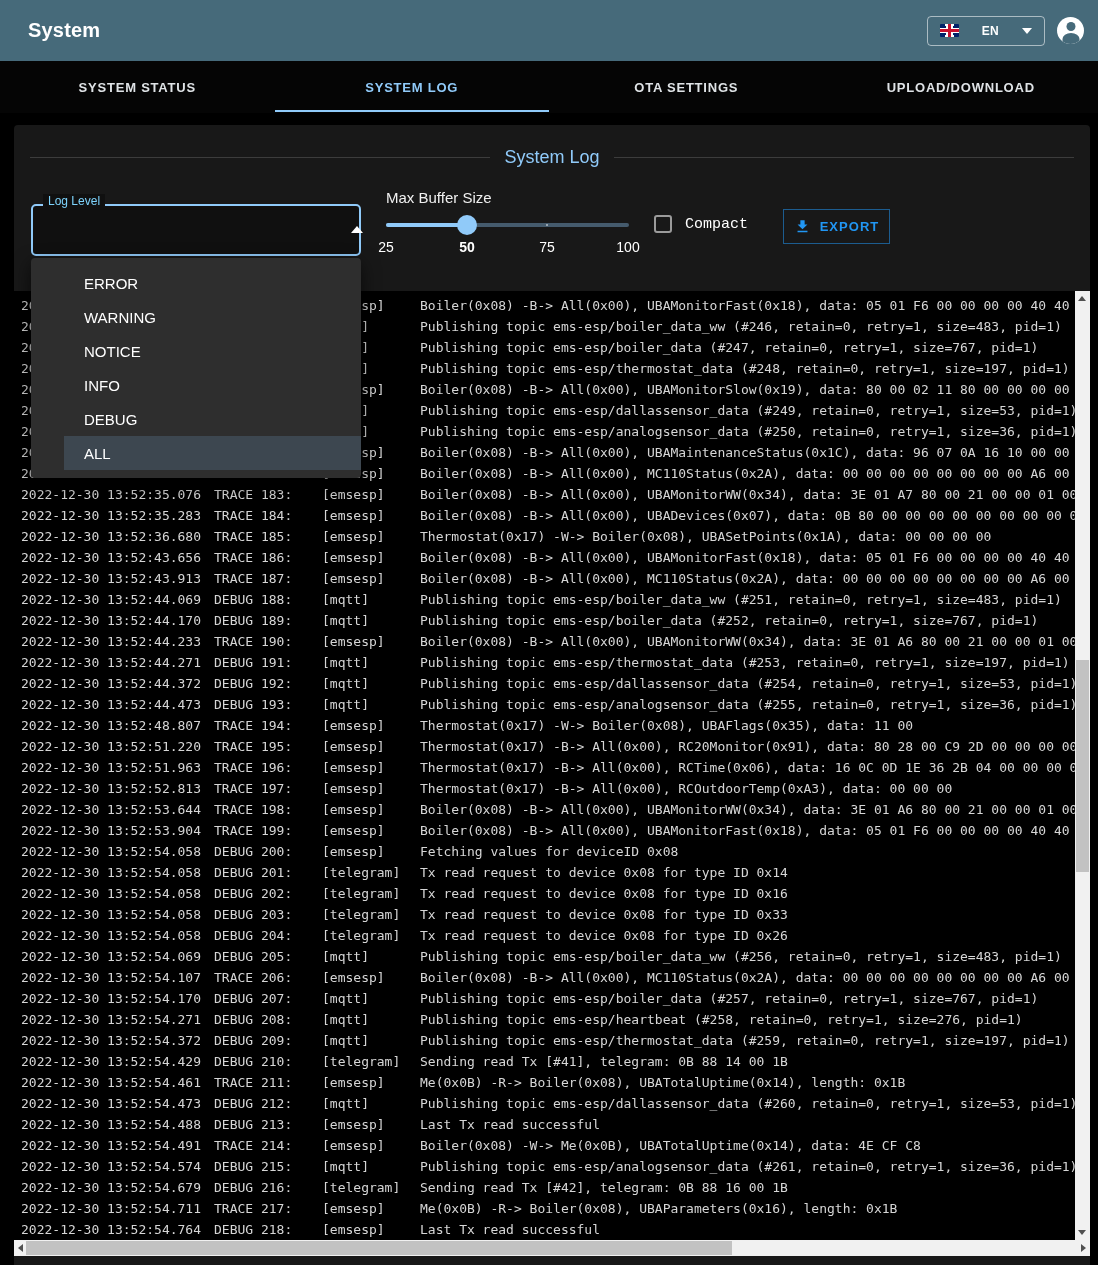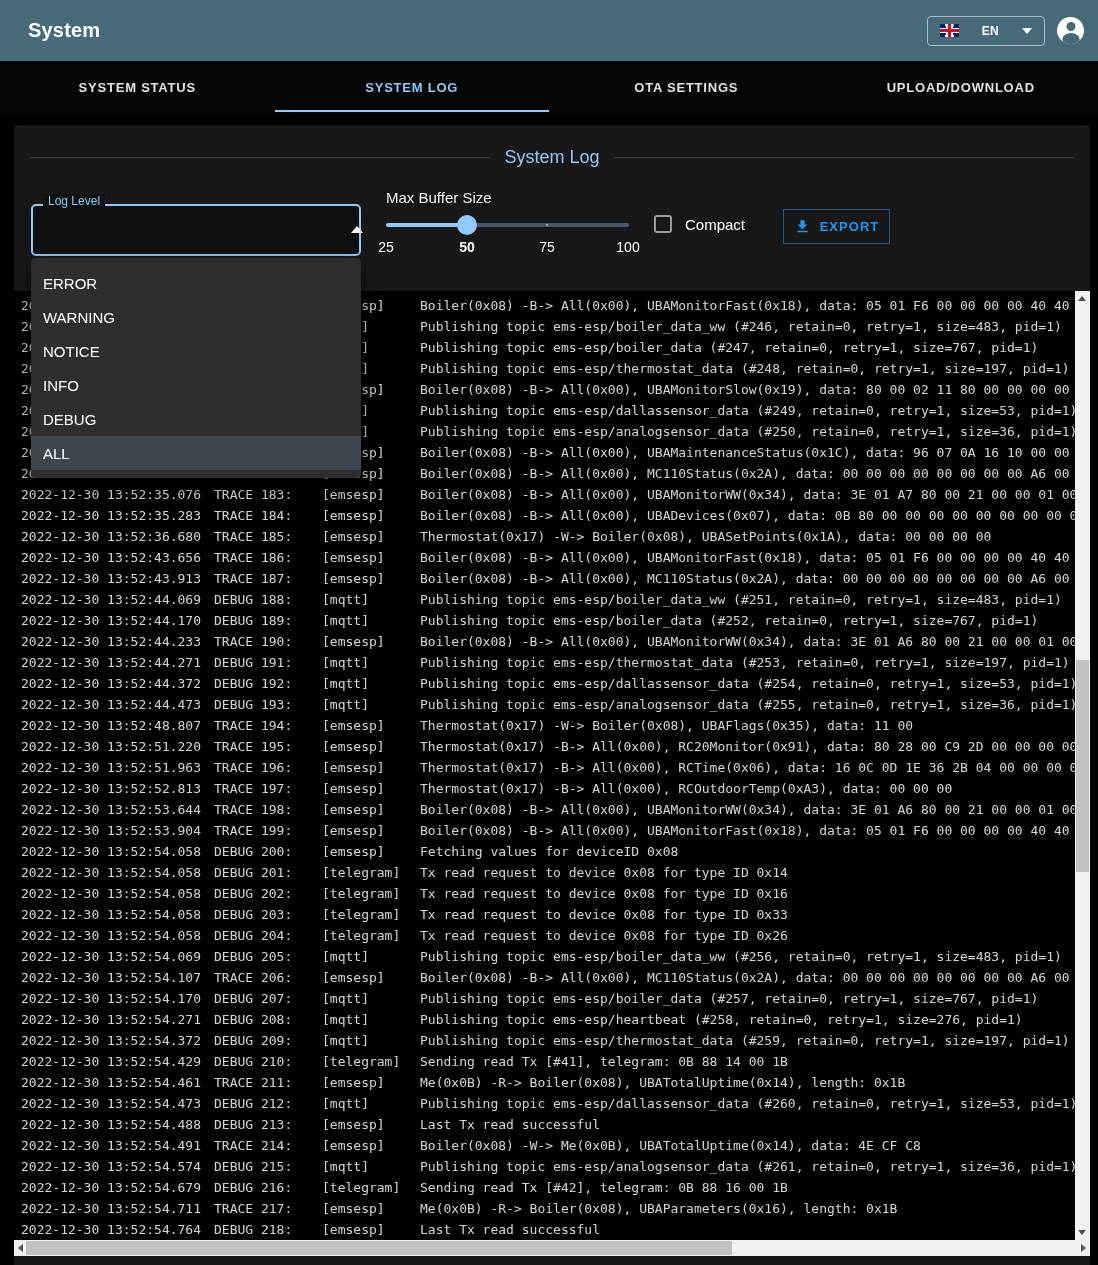--- a/index.html
+++ b/index.html
@@ -49,43 +49,43 @@
   .select-box { position:absolute; top:204px; left:31px; width:330px; height:52px;
     border:2px solid #90caf9; border-radius:5px; background:#101010; cursor:pointer; }
   .select-label { position:absolute; top:194px; left:43px; background:#101010; padding:0 5px;
     color:#7dd3fc; font-size:12px; z-index:3; }
   .select-value { position:absolute; top:220px; left:45px; color:#fff; font-size:15px; font-weight:500; }
   .caret-up { position:absolute; top:226px; right:735px; width:0; height:0;
     border-left:6px solid transparent; border-right:6px solid transparent; border-bottom:7px solid #fff; }
 
   .menu { position:absolute; top:258px; left:31px; width:330px; background:#2e2e2e; border-radius:4px;
     padding:8px 0; box-shadow:0 6px 18px rgba(0,0,0,0.65); z-index:10; }
-  .menu-item { height:34px; display:flex; align-items:center; padding-left:12px; color:#fff;
-    font-size:15px; cursor:pointer; }
+  .menu-item { height:34px; display:flex; align-items:center; padding-left:20px; color:#fff;
+    font-size:15px; cursor:pointer;margin-left:33px; }
   .menu-item.selected { background:#3d4750; }
 
   
   .buf-label { position:absolute; top:189px; left:386px; color:#f0f0f0; font-size:15px; font-weight:500; }
   .slider { position:absolute; top:215px; left:386px; width:243px; height:20px; cursor:pointer; }
   .slider .track { position:absolute; top:8px; left:0; width:100%; height:4px; border-radius:2px;
     background:rgba(144,202,249,0.38); }
   .slider .track-active { position:absolute; top:8px; left:0; width:81px; height:4px; border-radius:2px;
     background:#90caf9; }
   .slider .mark { position:absolute; top:9px; width:2px; height:2px; border-radius:50%;
     background:rgba(255,255,255,0.6); }
   .slider .thumb { position:absolute; top:0; left:71px; width:20px; height:20px; border-radius:50%;
     background:#90caf9; }
   .slider-labels { position:absolute; top:239px; left:386px; width:243px; height:18px; }
   .slider-labels span { position:absolute; transform:translateX(-50%); color:#fff; font-size:14px; }
   .slider-labels span.current { font-weight:700; }
 
   
   .compact-wrap { position:absolute; top:215px; left:654px; display:flex; align-items:center; gap:13px; cursor:pointer; }
   .checkbox { width:18px; height:18px; border:2px solid #9b9b9b; border-radius:3px; background:transparent; }
-  .compact-label { color:#fff; font-size:15px; }
+  .compact-label { color:#fff; font-size:15px;font-family:Liberation Mono, monospace; }
   .export-btn { position:absolute; top:209px; left:783px; width:107px; height:35px;
     border:1px solid rgba(33,150,243,0.55); border-radius:0; display:flex; align-items:center;
     justify-content:center; gap:9px; cursor:pointer; background:transparent; }
   .export-btn span { color:#2196f3; font-size:13px; font-weight:700; letter-spacing:0.08em; }
   .export-btn svg { width:17px; height:17px; fill:#2196f3; }
 
   
   .logview { position:absolute; top:291px; left:14px; width:1076px; height:949px; background:#000;
     overflow:hidden; padding-top:4px; }
   .log-row { display:flex; height:21px; align-items:center; white-space:nowrap;

